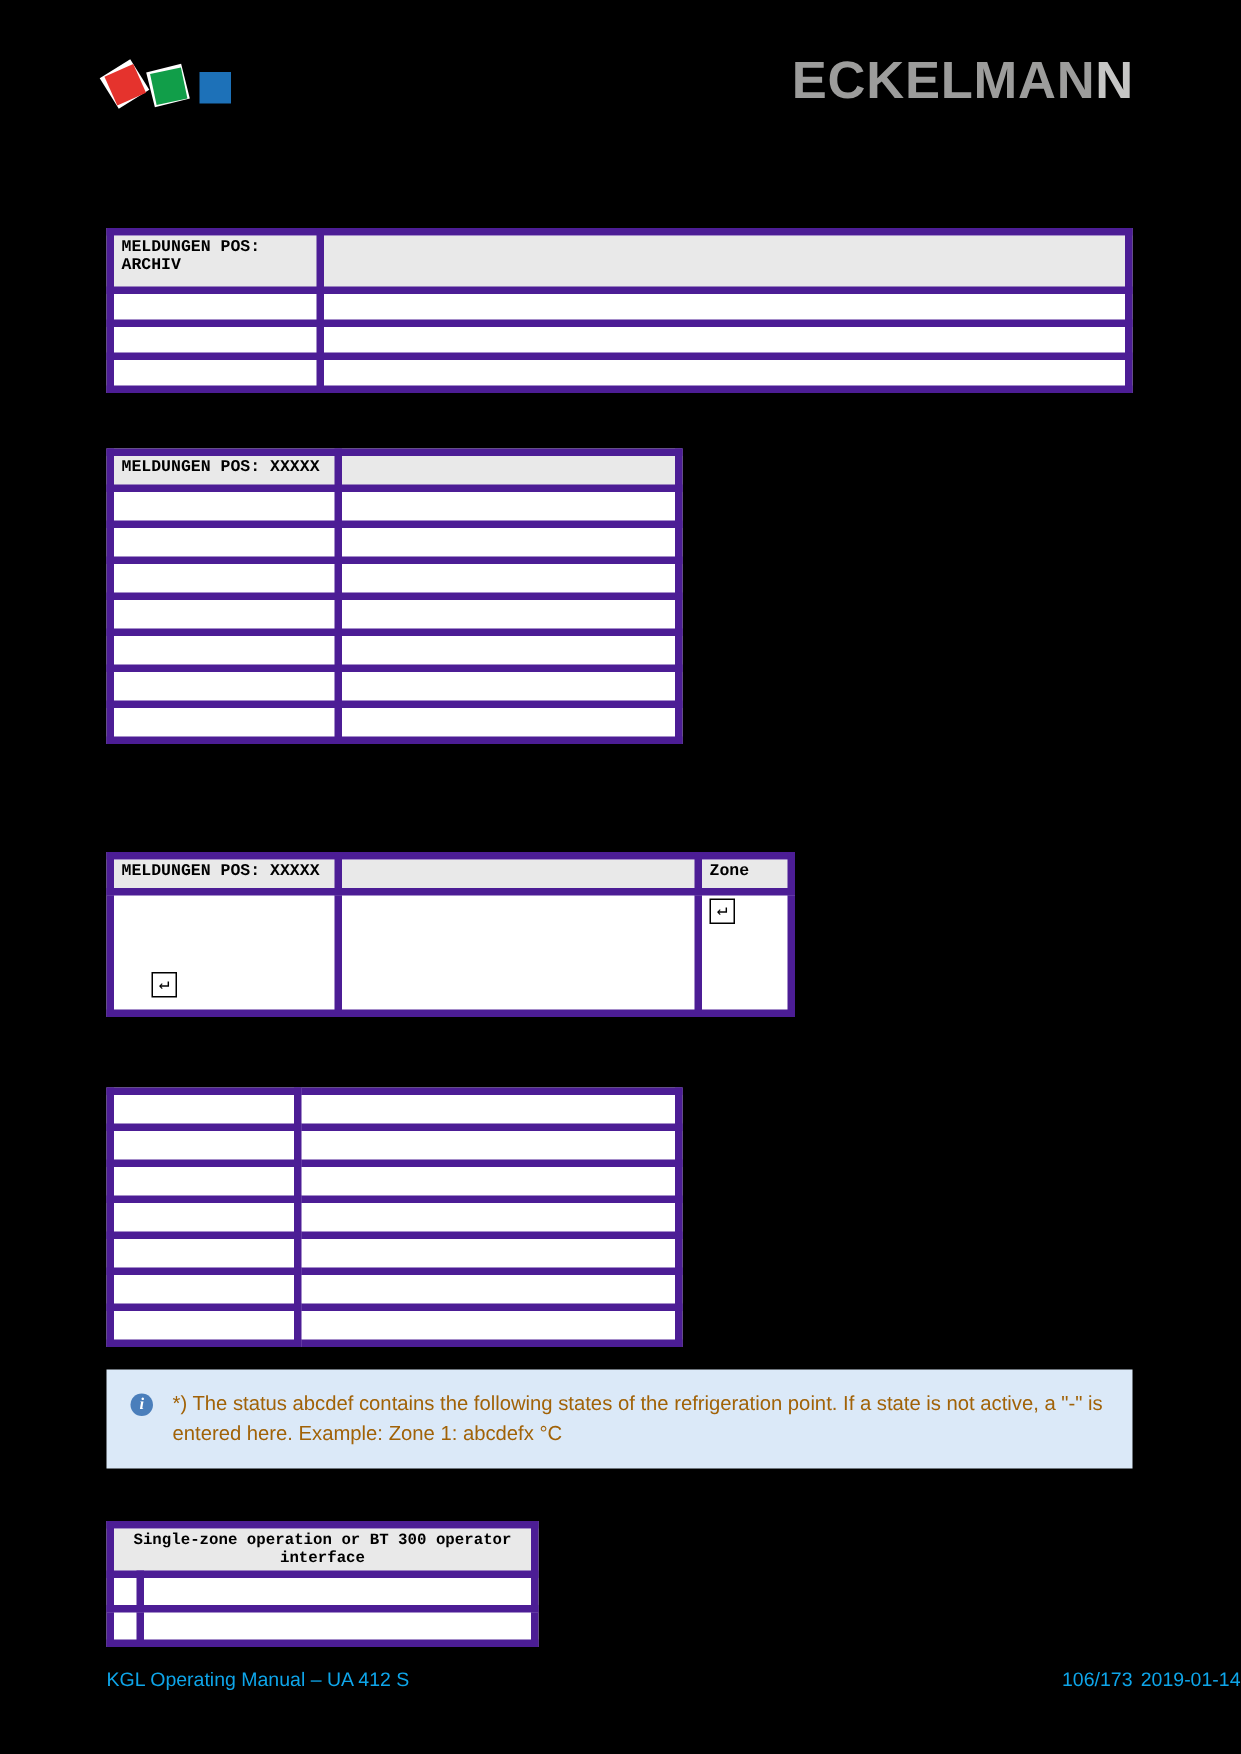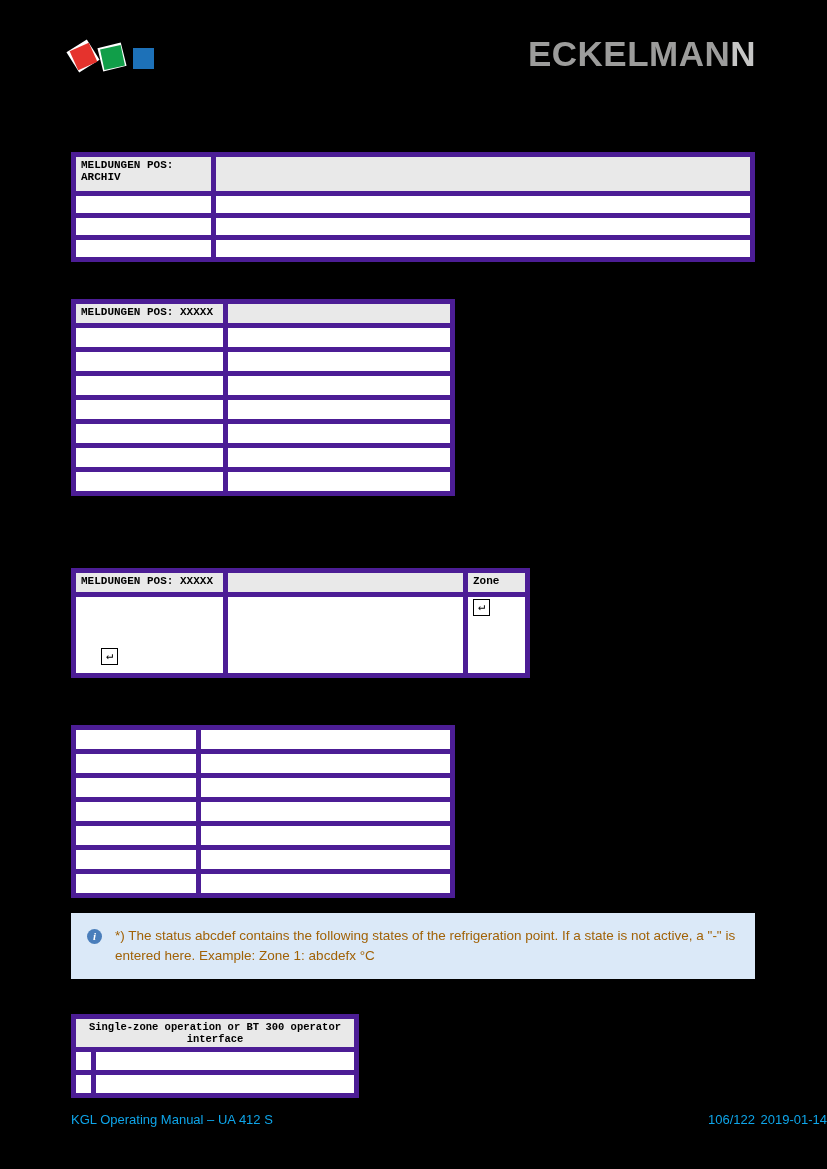--- a/index.html
+++ b/index.html
@@ -263,16 +263,16 @@
     <tr>
           <td></td>
           <td></td>
         </tr>
   </tbody>
     </table>
 
   <div class="footer">
     <span class="f-left">KGL Operating Manual – UA 412 S</span>
     <span class="f-center">2019-01-14</span>
-    <span class="f-right">106/122</span>
+    <span class="f-right">106/173</span>
   </div>
 
 </div>
 
 </body></html>

